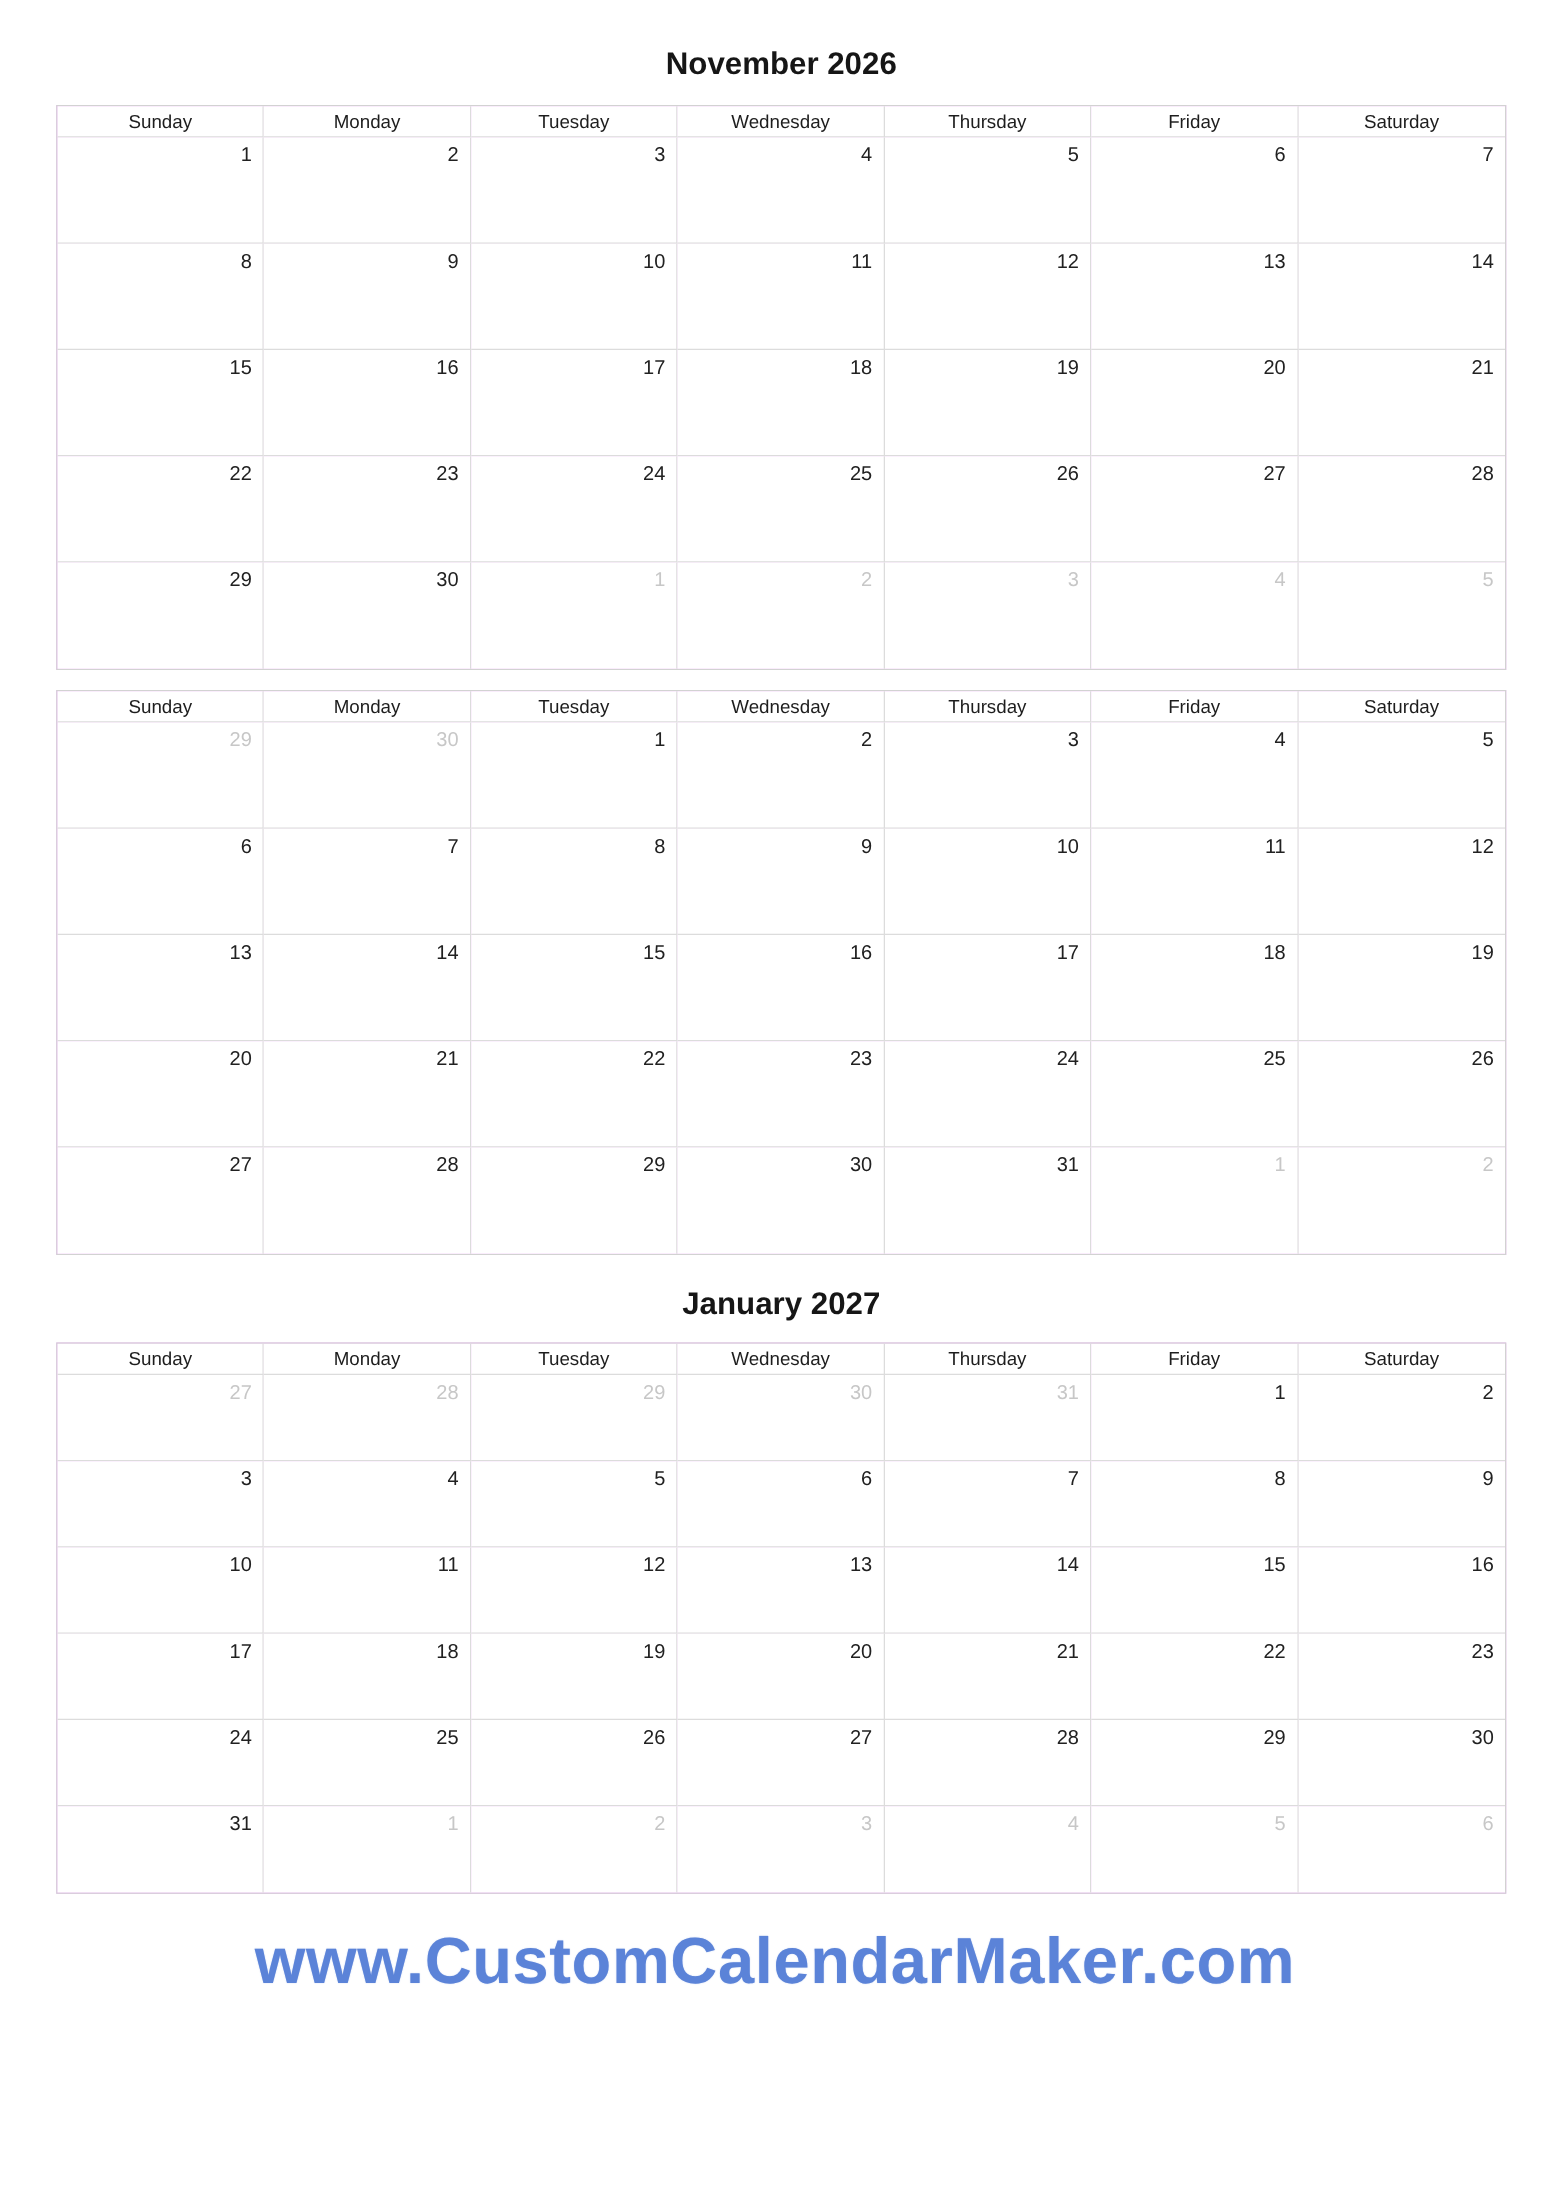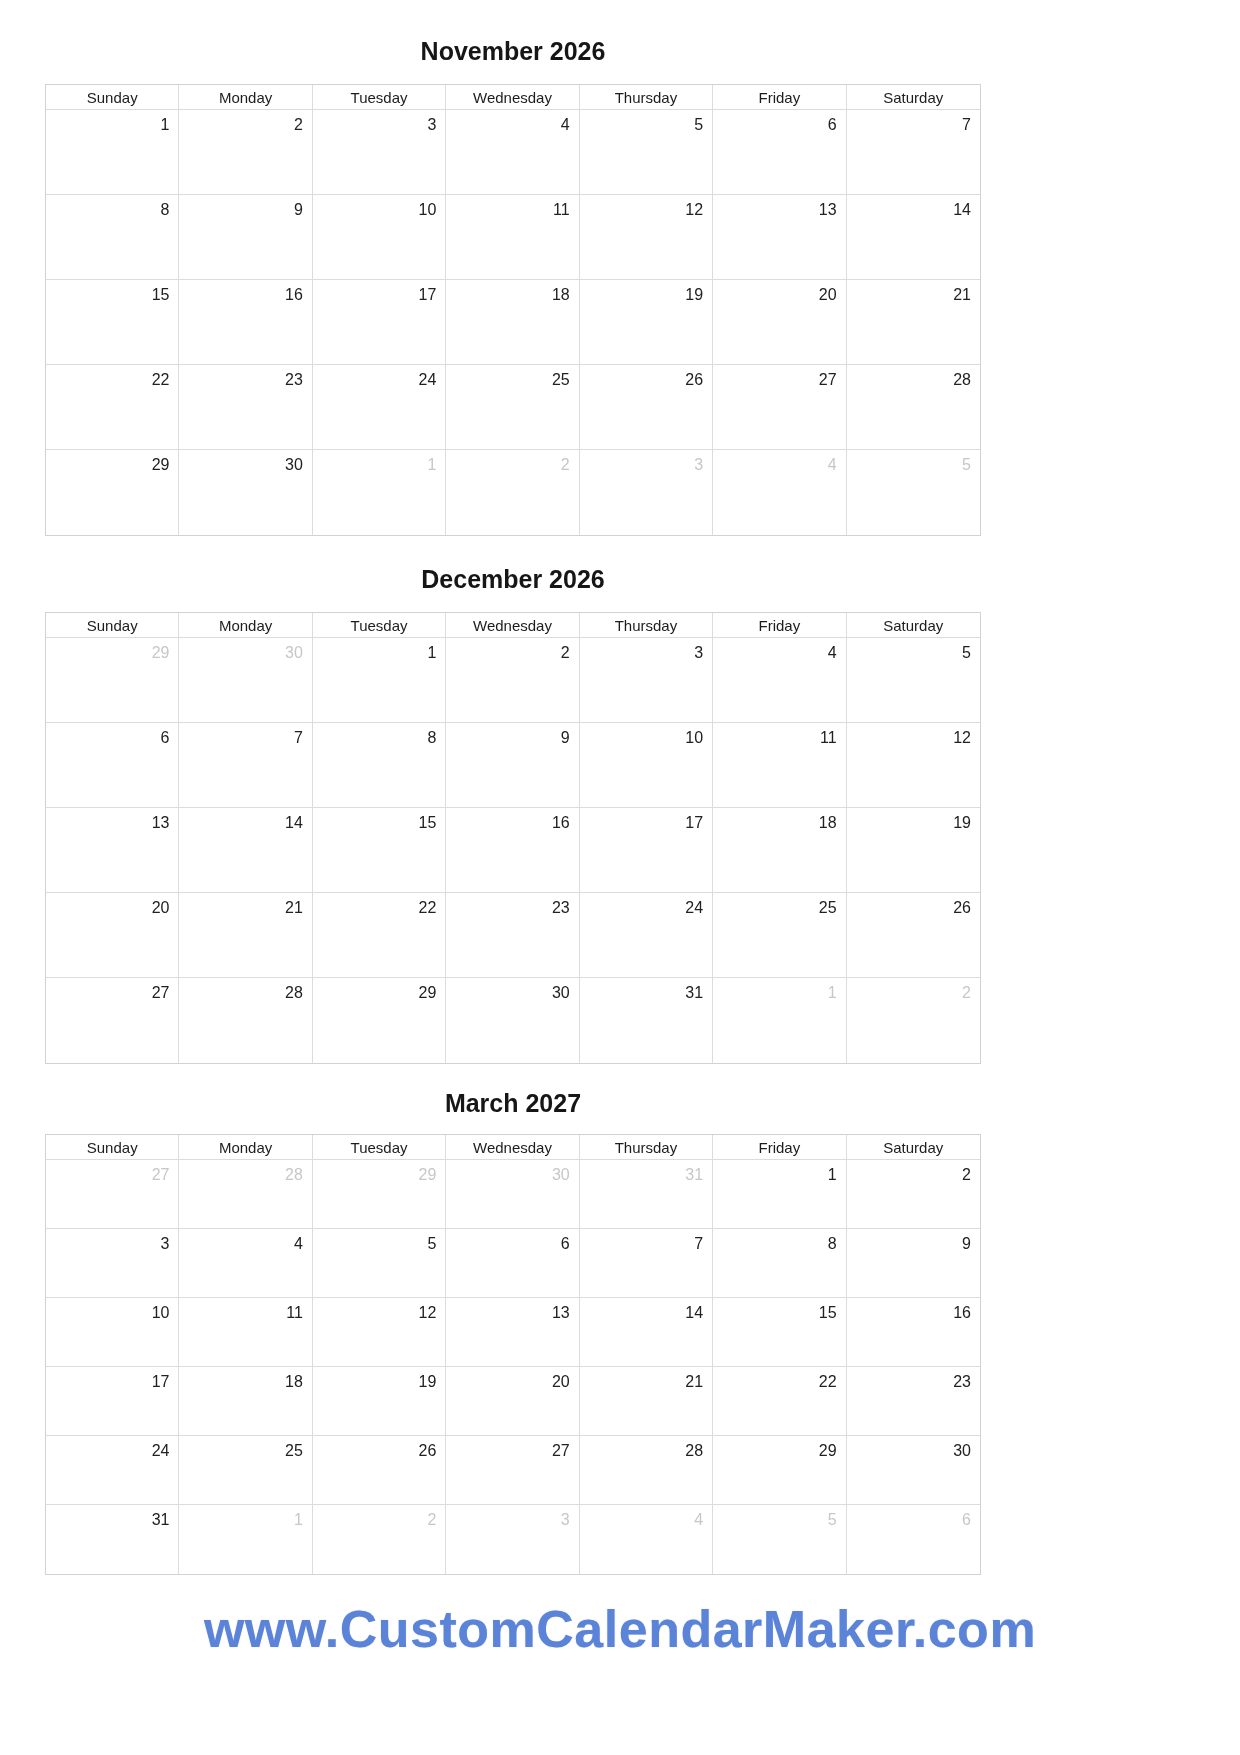--- a/index.html
+++ b/index.html
@@ -7,21 +7,21 @@
   .page {
     position: relative;
     width: 1240px;
     height: 1755px;
     background: #ffffff;
     overflow: hidden;
     font-family: "Liberation Sans", "DejaVu Sans", sans-serif;
     color: #1e1e1e;
   }
   .cal-column {
-    width: 936px;
+    width: 1160px;
     margin-left: 45px;
   }
   .month-title {
     font-size: 25px;
     line-height: 34px;
     font-weight: 700;
     text-align: center;
     color: #161616;
     letter-spacing: 0;
   }
@@ -192,21 +192,20 @@
           </div>
           <div class="cell cell--outside lastrow">
             <span class="daynum">4</span>
           </div>
           <div class="cell cell--outside col7 lastrow">
             <span class="daynum">5</span>
           </div>
         </div>
       </section>
       <section class="month month--tall">
-        <h2 class="month-title">December 2026</h2>
         <div class="grid">
           <div class="hcell">Sunday</div>
           <div class="hcell">Monday</div>
           <div class="hcell">Tuesday</div>
           <div class="hcell">Wednesday</div>
           <div class="hcell">Thursday</div>
           <div class="hcell">Friday</div>
           <div class="hcell col7">Saturday</div>
           <div class="cell cell--outside">
             <span class="daynum">29</span>
@@ -309,21 +308,21 @@
           </div>
           <div class="cell cell--outside lastrow">
             <span class="daynum">1</span>
           </div>
           <div class="cell cell--outside col7 lastrow">
             <span class="daynum">2</span>
           </div>
         </div>
       </section>
       <section class="month month--short">
-        <h2 class="month-title">March 2027</h2>
+        <h2 class="month-title">January 2027</h2>
         <div class="grid">
           <div class="hcell">Sunday</div>
           <div class="hcell">Monday</div>
           <div class="hcell">Tuesday</div>
           <div class="hcell">Wednesday</div>
           <div class="hcell">Thursday</div>
           <div class="hcell">Friday</div>
           <div class="hcell col7">Saturday</div>
           <div class="cell cell--outside">
             <span class="daynum">27</span>

